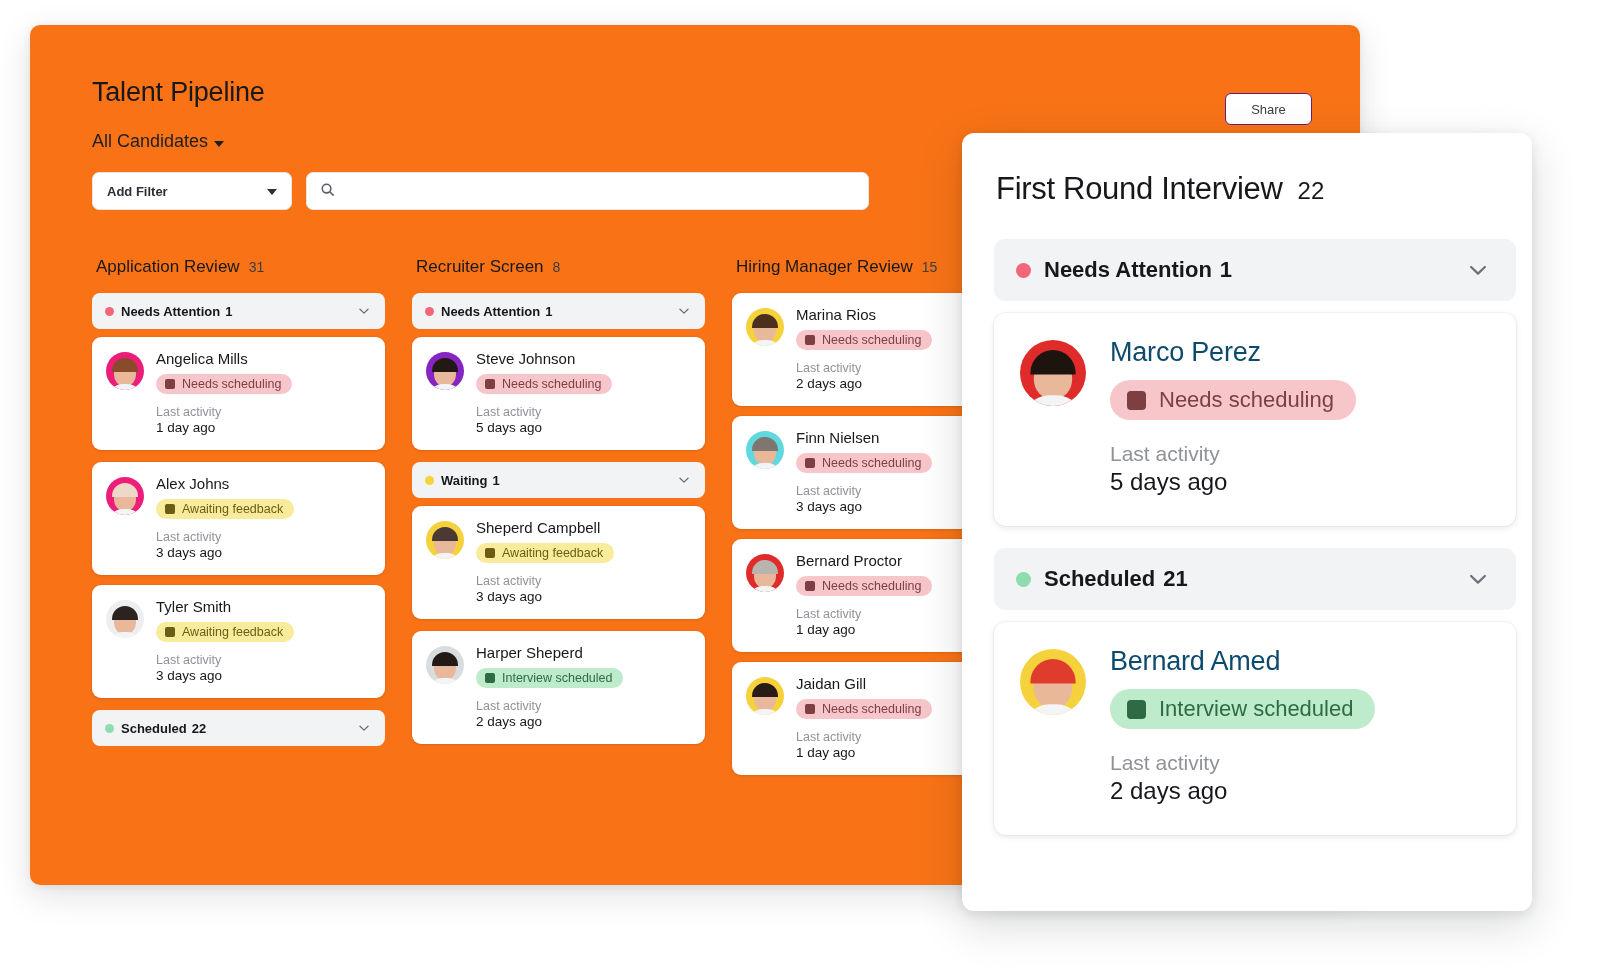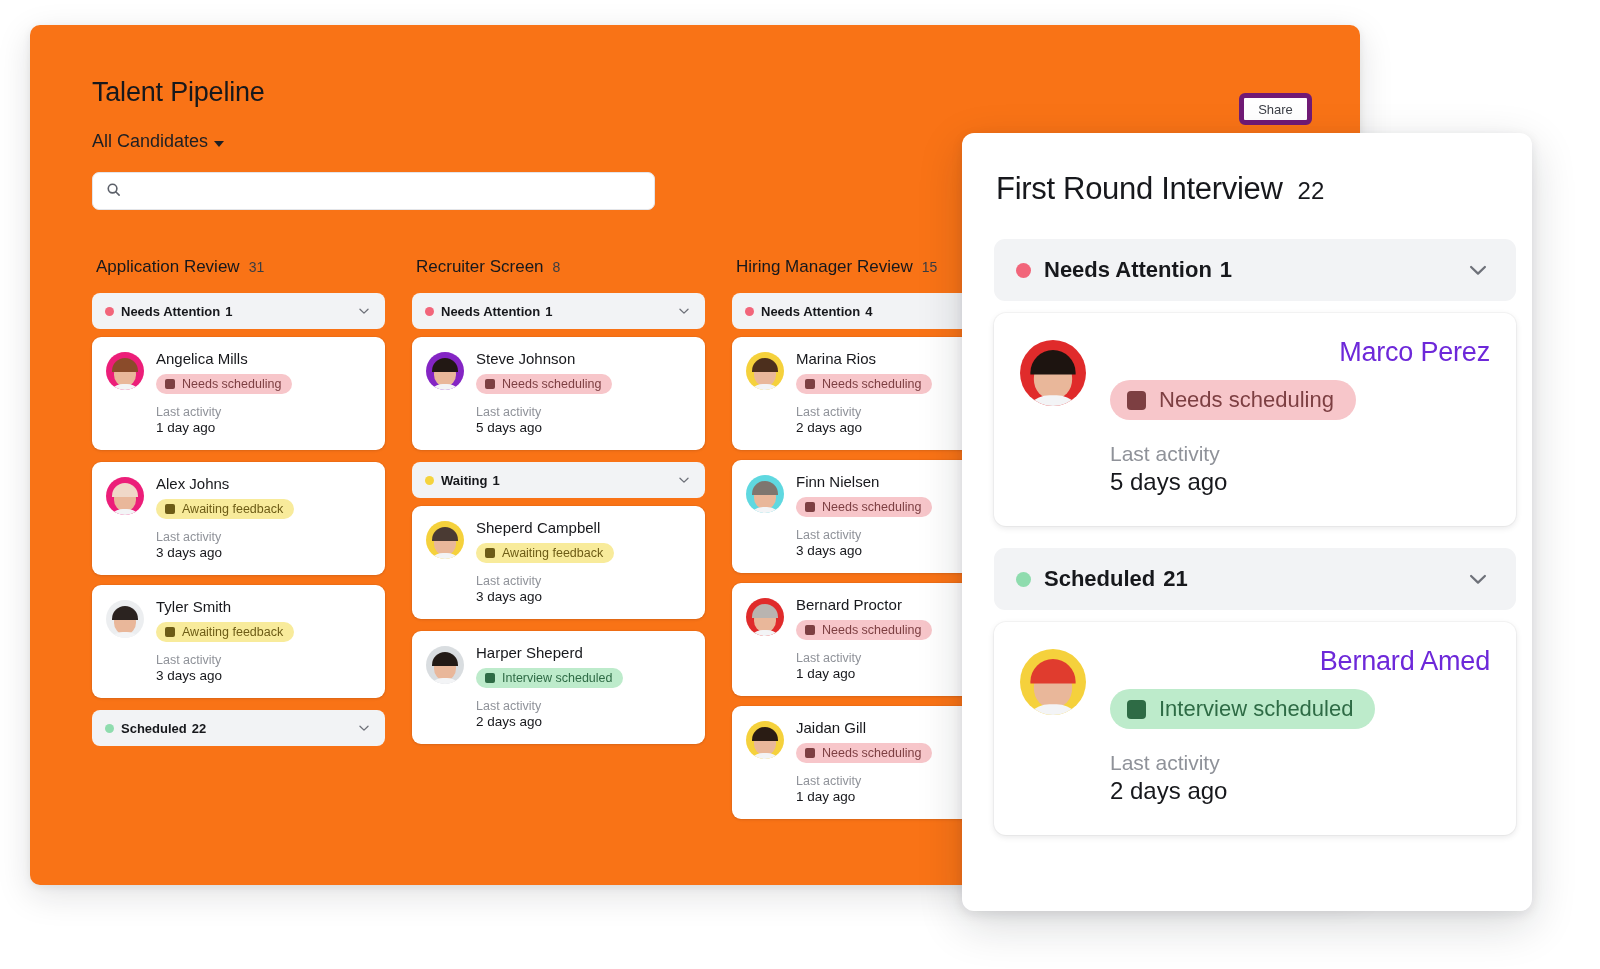--- a/index.html
+++ b/index.html
@@ -24,22 +24,22 @@
 
   .board-inner{ position:relative; width:100%; height:100%; padding:0 0 0 0; }
 
   .page-title{
     position:absolute; left:62px; top:52px;
     font-size:27px; font-weight:400; color:#17181c; letter-spacing:-.2px;
   }
 
   .share-btn{
     position:absolute; right:48px; top:68px;
-    width:73px; height:32px;
-    border:5px solid #701a75; border-radius:6px; background:#fff;
+    width:87px; height:32px;
+    border:1px solid #701a75; border-radius:6px; background:#fff;
     font-size:13px; color:#3c3f46; font-family:"Liberation Sans",sans-serif;
     display:flex; align-items:center; justify-content:center;
     cursor:pointer;
   }
 
   .scope-row{
     position:absolute; left:62px; top:106px;
     display:flex; align-items:center; gap:6px;
     font-size:18px; color:#1d1f24;
   }
@@ -134,21 +134,21 @@
   .ov-group-label .gcount{ margin-left:8px; }
   .ov-chev{ width:24px;height:24px;flex:0 0 24px; }
 
   .ov-card{
     background:#fff; border-radius:12px;
     box-shadow:0 2px 6px rgba(20,22,30,.10), 0 0 0 1px rgba(20,22,30,.035);
     margin-top:12px; padding:24px 26px 30px 26px;
     display:flex; gap:24px; cursor:pointer;
   }
   .ov-avatar{ width:66px;height:66px;border-radius:50%;flex:0 0 66px;overflow:hidden;position:relative;margin-top:3px;}
-  .ov-name{ font-size:27px; color:#6d28d9; margin-bottom:12px; letter-spacing:-.2px;text-align:right;}
+  .ov-name{ font-size:27px; color:#0c4a6e; margin-bottom:12px; letter-spacing:-.2px;}
   .ov-pill{
     display:inline-flex;align-items:center;gap:13px;border-radius:20px;
     padding:7px 22px 7px 17px;font-size:22px;white-space:nowrap;
   }
   .ov-pill .sq{ width:19px;height:19px;border-radius:4px;flex:0 0 19px; }
   .ov-meta-label{ font-size:21px;color:#8f9299;margin-top:22px; }
   .ov-meta-value{ font-size:24px;color:#17181c;margin-top:2px; }
 
   
   .face{ position:absolute; left:50%; top:26%; transform:translateX(-50%); }
@@ -170,20 +170,24 @@
       <div class="page-title">Talent Pipeline</div>
 
       <div class="share-btn">Share</div>
 
       <div class="scope-row">
         <span>All Candidates</span>
         <span class="caret-down"></span>
       </div>
 
       <div class="filter-row">
+        <div class="add-filter">
+          <span>Add Filter</span>
+          <span class="caret-down"></span>
+        </div>
         <div class="search-box">
           <span>
             <svg width="15" height="15" viewBox="0 0 16 16" fill="none">
               <circle cx="7" cy="7" r="4.6" stroke="#5c6069" stroke-width="1.7"></circle>
               <line x1="10.4" y1="10.4" x2="14" y2="14" stroke="#5c6069" stroke-width="1.7" stroke-linecap="round"></line>
             </svg>
           </span>
         </div>
       </div>
 
@@ -336,29 +340,20 @@
                 </div>
               </div>
             </div>
           </div>
           <div class="column">
             <div class="col-head">
               <span>Hiring Manager Review</span>
               <span class="count">15</span>
             </div>
             <div class="group">
-              <div class="group-head">
-                <span class="dot" style="background:#f2657a"></span>
-                <span class="group-label"><span>Needs Attention</span><span class="gcount">4</span></span>
-                <span class="chev">
-                  <svg width="14" height="14" viewBox="0 0 16 16" fill="none">
-                    <path d="M3.4 6 L8 10.4 L12.6 6" stroke="#6e7179" stroke-width="1.5" stroke-linecap="round" stroke-linejoin="round"></path>
-                  </svg>
-                </span>
-              </div>
               <div class="cards">
                 <div class="card">
                   <div class="avatar" style="background:#f5d13c">
                     <div class="face">
                       <div class="head"></div>
                       <div class="hair" style="background:#4c2f1d"></div>
                       <div class="body" style="background:#f3f4f6"></div>
                     </div>
                   </div>
                   <div class="card-body"><div class="cand-name">Marina Rios</div><div class="pill" style="background:#f7c6ca;color:#7d3f42">

